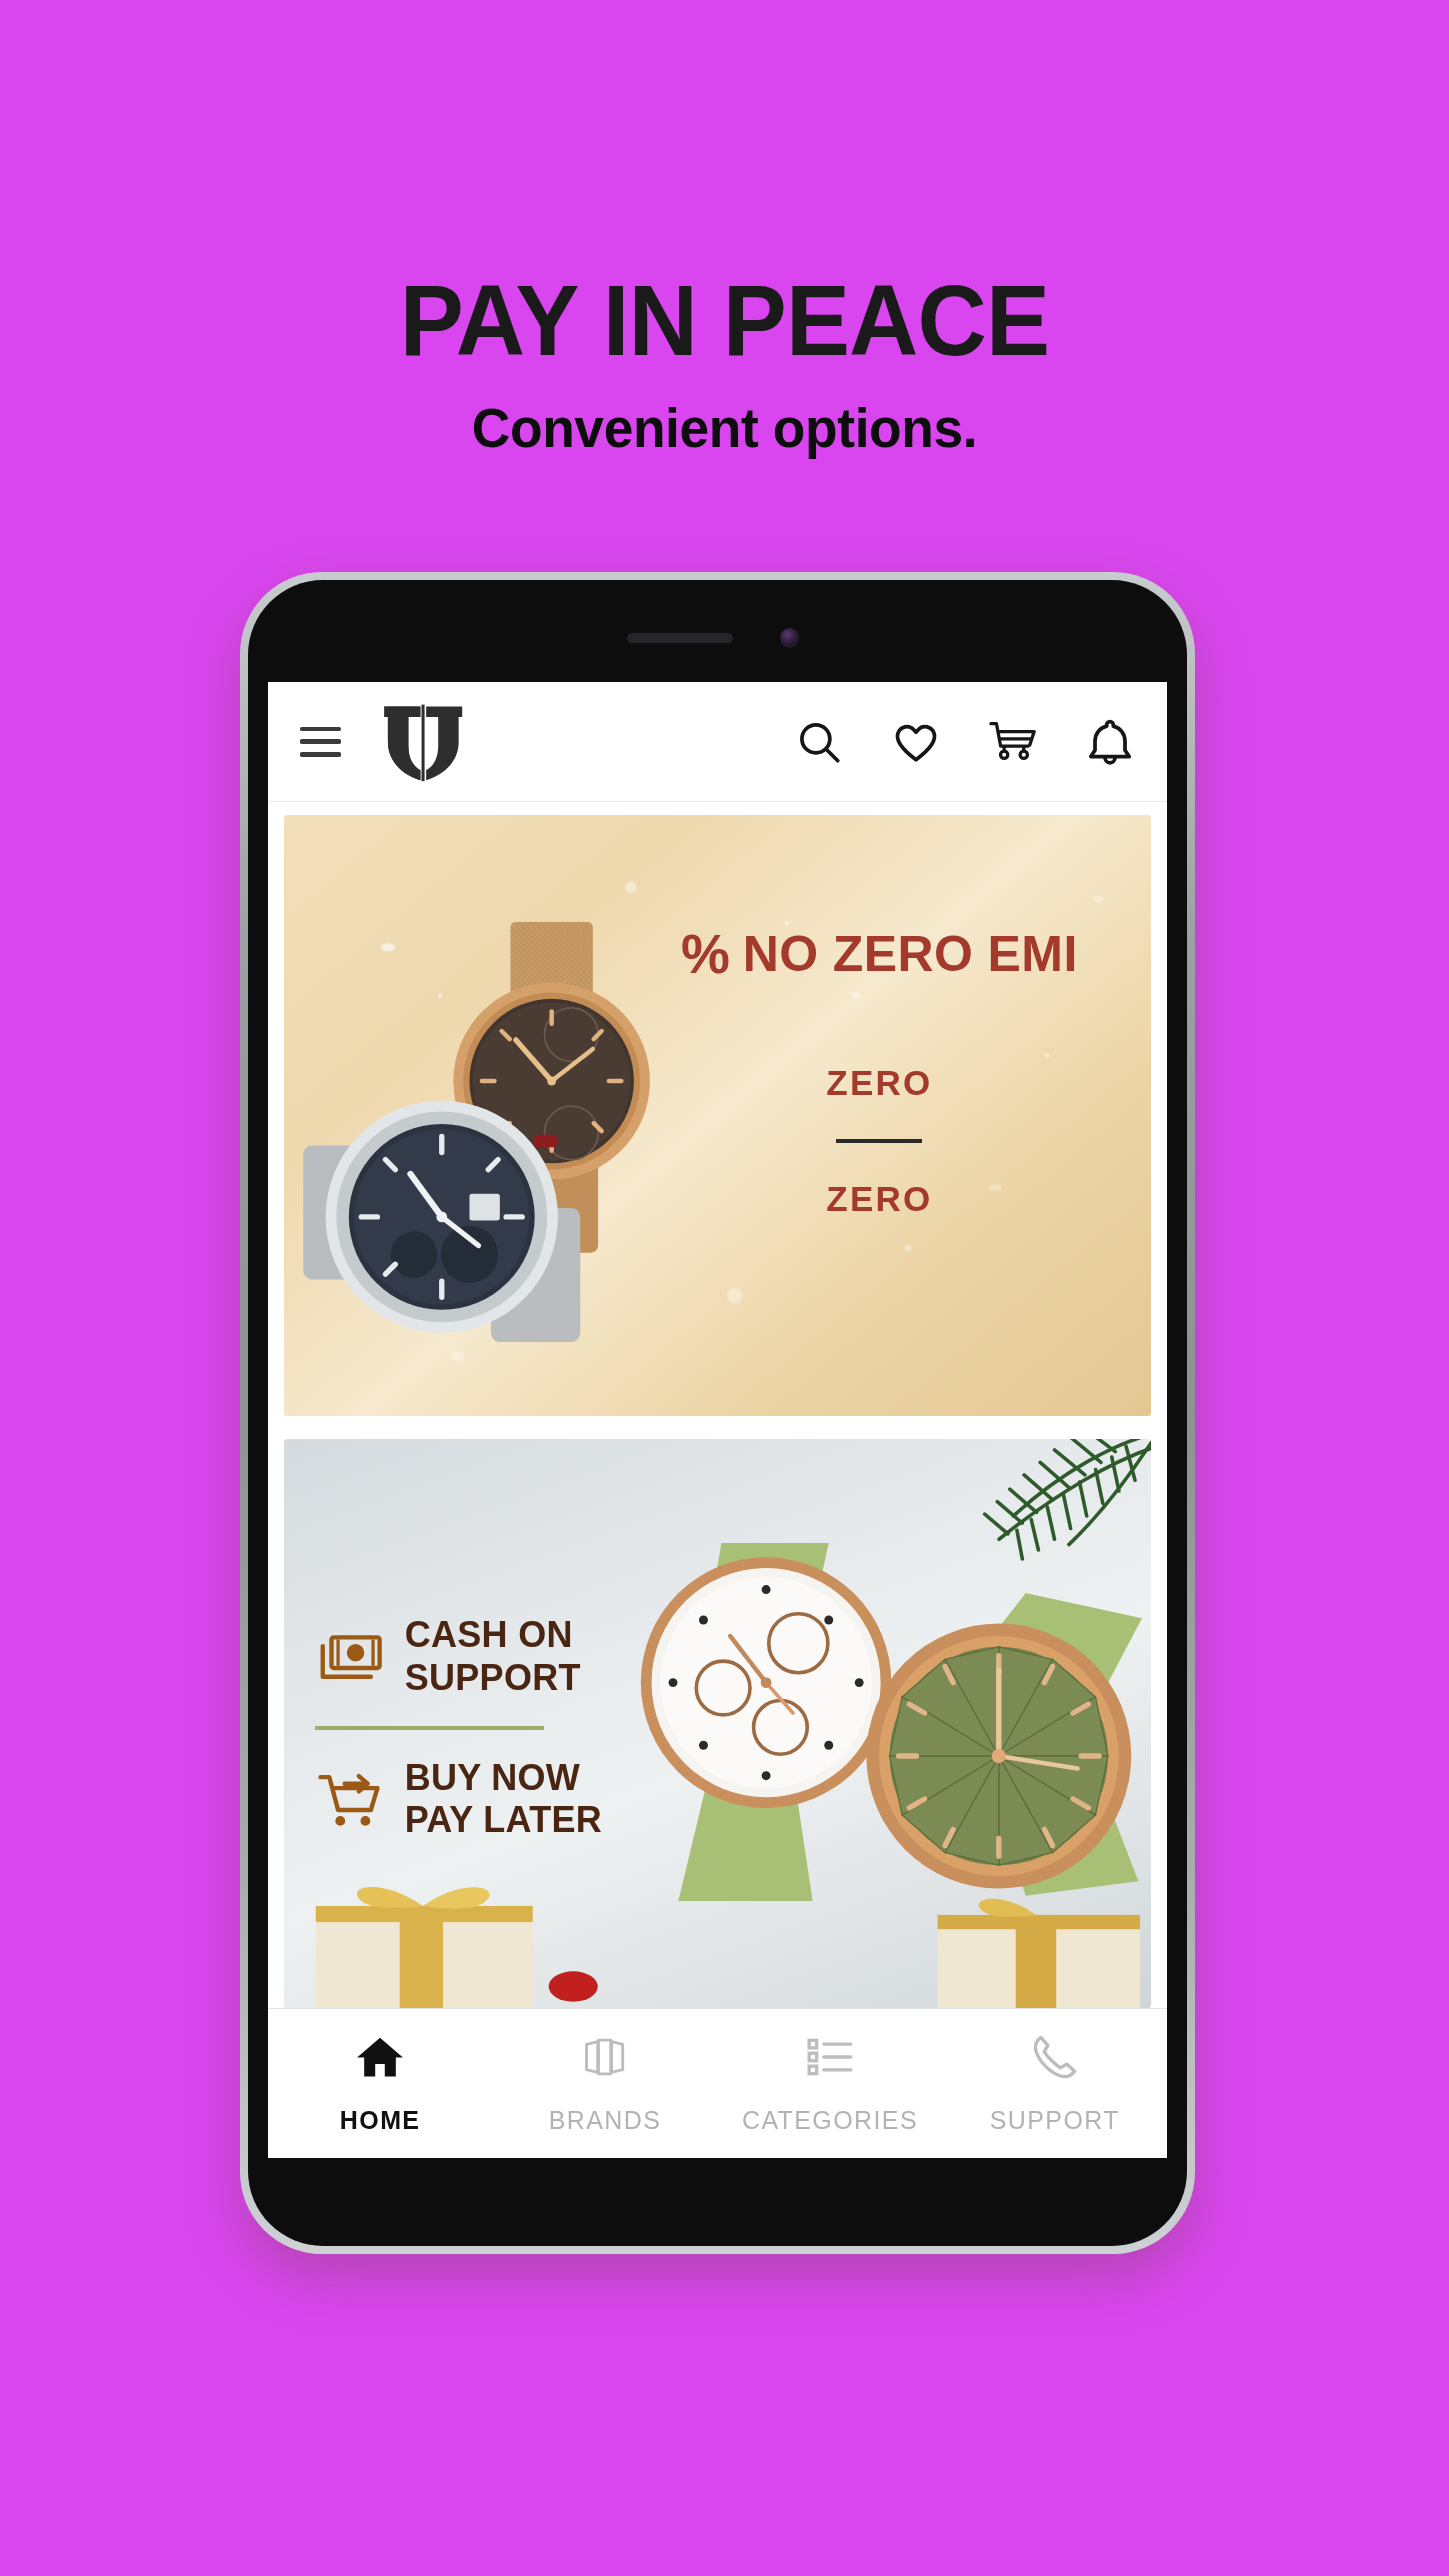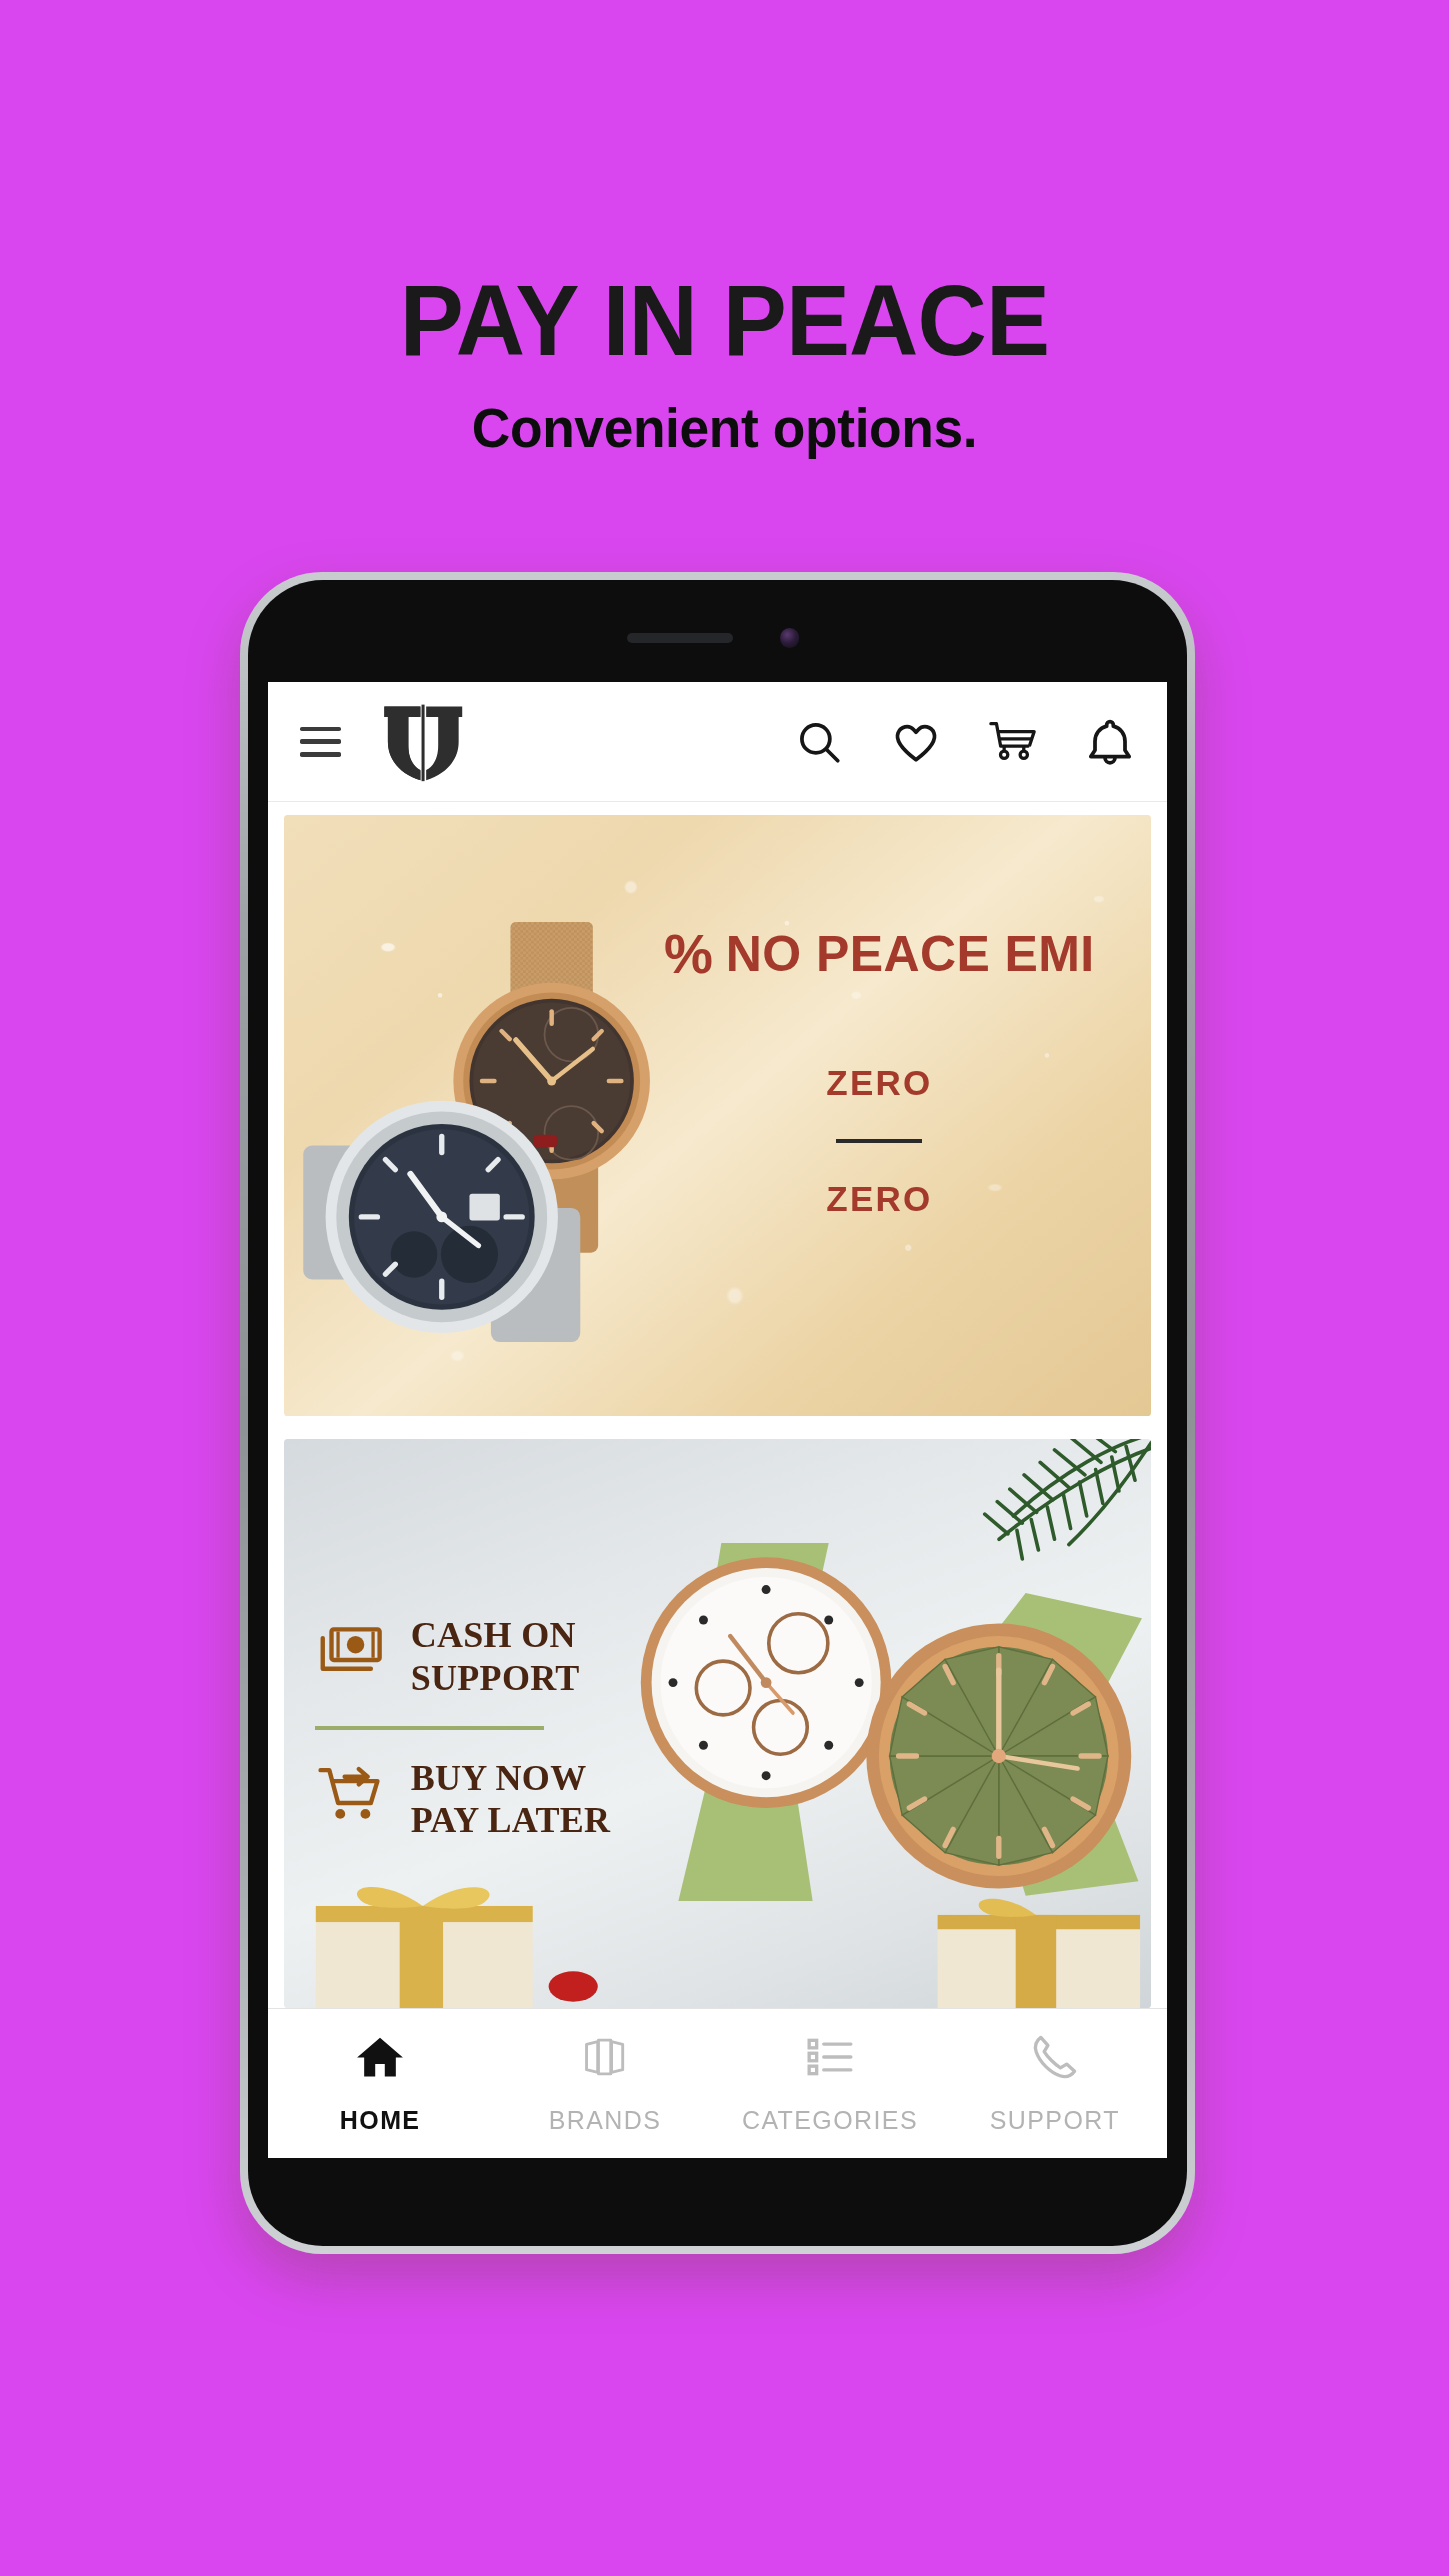--- a/index.html
+++ b/index.html
@@ -212,23 +212,22 @@
     width: 322px; height: 206px;
     z-index: 2;
   }
   .cod-rows {
     position: absolute;
     left: 30px; top: 175px;
     z-index: 4;
   }
   .cod-row {
     display: flex;
-    align-items: flex-start;
-    gap: 27px;
-    font-family: Liberation Serif, serif;
+    align-items: center;
+    gap: 21px;
   }
   .cod-ico { width: 70px; height: 70px; flex: 0 0 auto; }
   .cod-label {
     font-size: 36px;
     font-weight: 700;
     color: #4a2612;
     line-height: 1.18;
     letter-spacing: 0.3px;
   }
   .cod-sep {
@@ -395,21 +394,21 @@
                   <rect width="6" height="6" fill="#caa070"></rect>
                   <rect width="3" height="3" fill="#b88a55"></rect>
                   <rect x="3" y="3" width="3" height="3" fill="#b88a55"></rect>
                 </pattern>
               </defs>
             </svg>
 
             <div class="emi-text">
               <div class="emi-headline">
                 <span class="emi-pct">%</span>
-                <span>NO PEACE EMI</span>
+                <span>NO ZERO EMI</span>
               </div>
               <div class="emi-block">
                 <div class="emi-zero">ZERO</div>
               </div>
               <div class="emi-div"></div>
               <div>
                 <div class="emi-zero">ZERO</div>
               </div>
             </div>
           </div>

